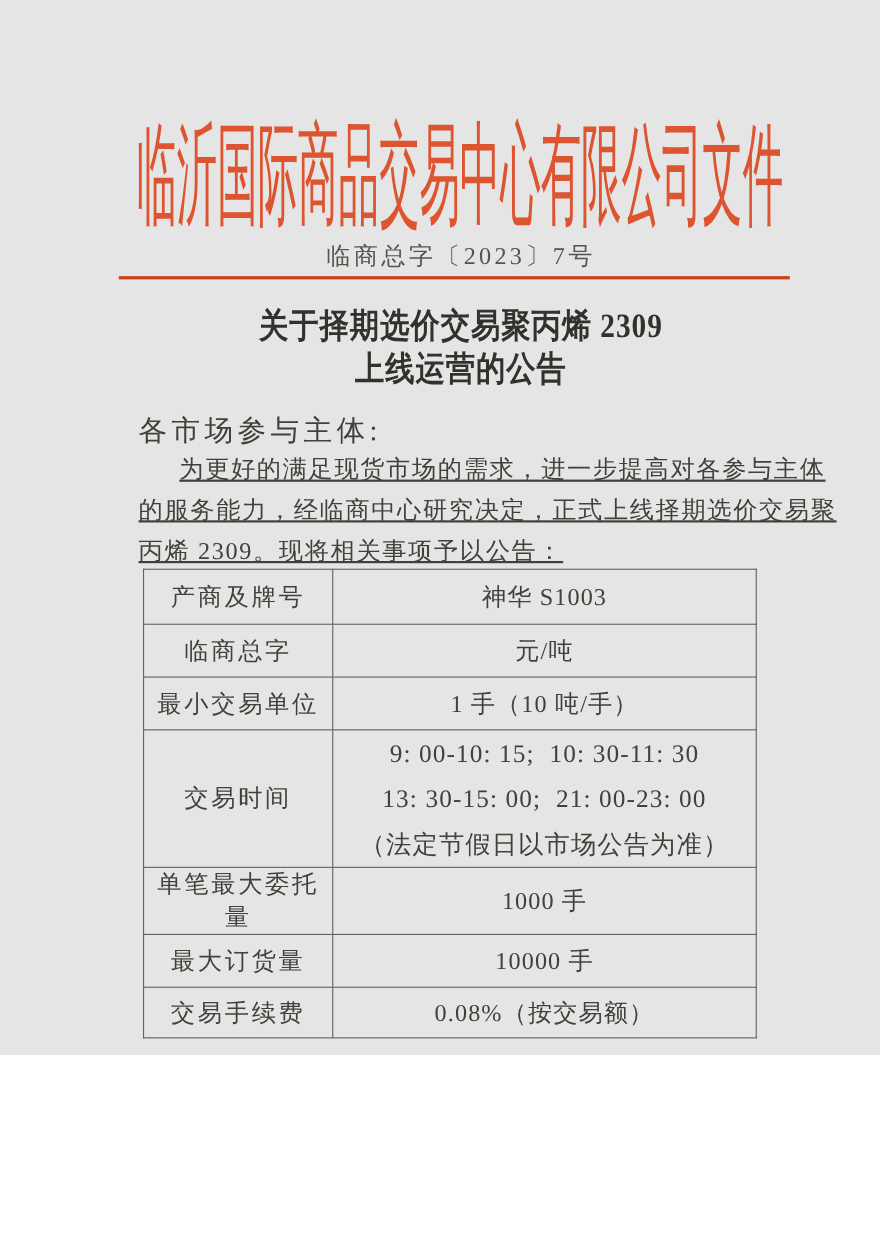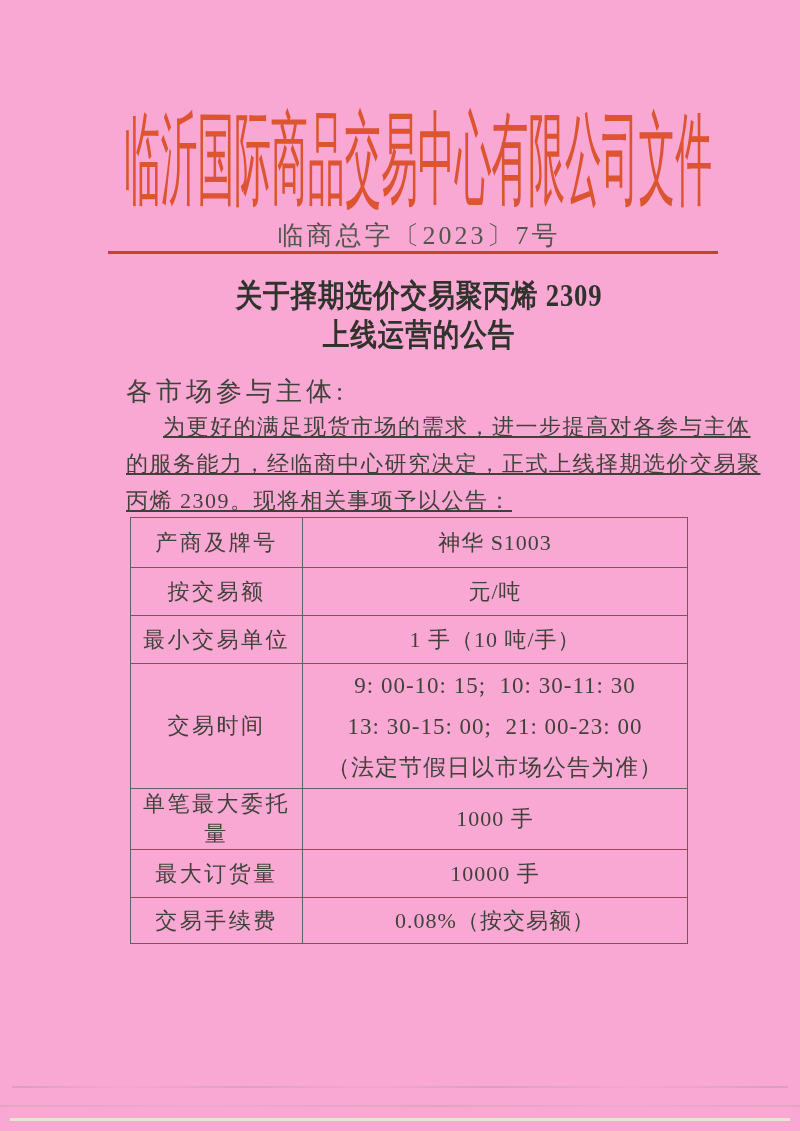--- a/index.html
+++ b/index.html
@@ -1,20 +1,20 @@
 <!DOCTYPE html>
 <html><head>
 <meta charset="utf-8">
 <style>
   html,body { margin:0; padding:0; background:#ffffff; }
   .page {
     position: relative;
     width: 800px;
-    height: 1131px;
-    background: #f9a8d4;
+    height: 959px;
+    background: #e5e5e5;
     overflow: hidden;
     font-family: "Liberation Serif", "DejaVu Serif", serif;
     color: #3f4239;
   }
 
   
   .org-header {
     position: absolute;
     top: 100px;
     left: 122px;
@@ -22,21 +22,21 @@
     height: 112px;
   }
   .org-header svg { display:block; }
 
   .doc-number {
     position: absolute;
     top: 218px;
     left: 126px;
     width: 586px;
     text-align: center;
-    font-size: 26px;
+    font-size: 22px;
     letter-spacing: 3px;
     color: #53564c;
     white-space: nowrap;
   }
 
   .red-rule {
     position: absolute;
     top: 251px;
     left: 108px;
     width: 610px;
@@ -185,21 +185,21 @@
     <colgroup>
       <col style="width:172px">
       <col>
     </colgroup>
     <tbody>
       <tr class="r2">
         <td class="lbl">产商及牌号</td>
         <td class="val">神华 S1003</td>
       </tr>
       <tr class="r3">
-        <td class="lbl">按交易额</td>
+        <td class="lbl">临商总字</td>
         <td class="val">元/吨</td>
       </tr>
       <tr class="r4">
         <td class="lbl">最小交易单位</td>
         <td class="val">1 手（10 吨/手）</td>
       </tr>
       <tr class="r5">
         <td class="lbl">交易时间</td>
         <td class="val">
           <div class="time-line">9: 00-10: 15;  10: 30-11: 30</div>

